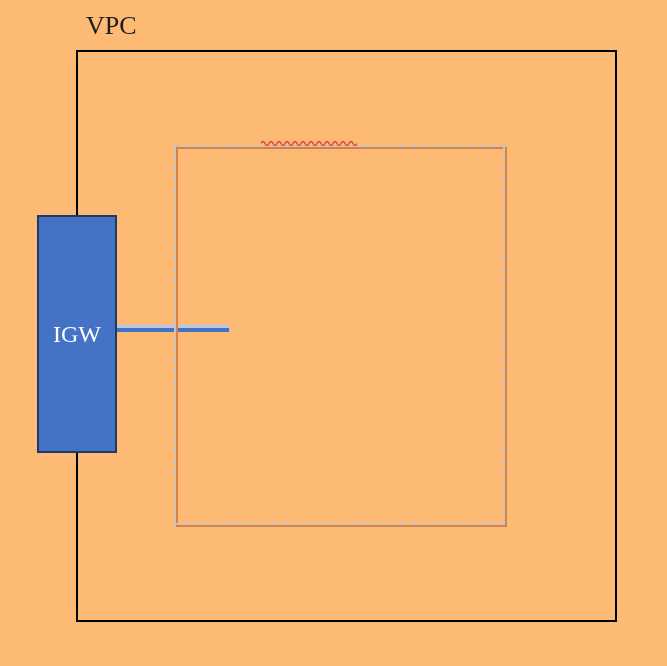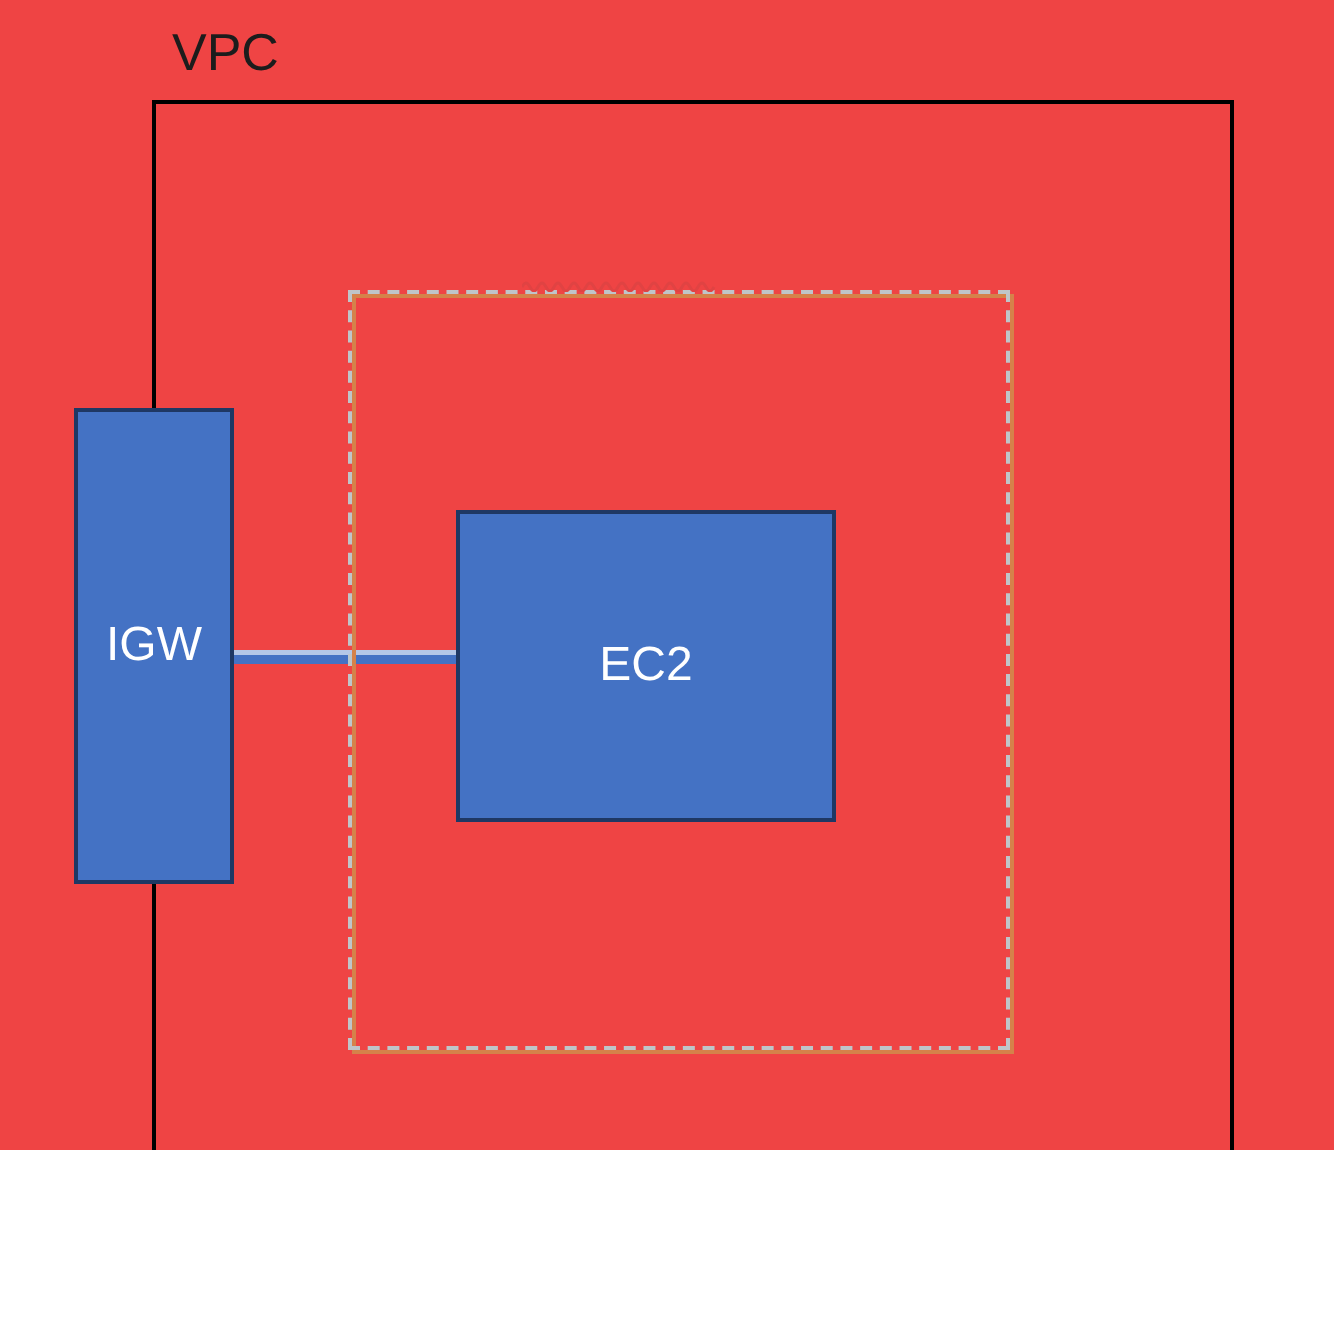--- a/index.html
+++ b/index.html
@@ -3,24 +3,24 @@
 <meta charset="utf-8">
 <style>
   html, body {
     margin: 0;
     padding: 0;
     background: #ffffff;
   }
   .stage {
     position: relative;
     width: 667px;
-    height: 575px;
-    background: #ef4444;
+    height: 666px;
+    background: #fdba74;
     overflow: hidden;
-    font-family: Liberation Sans, sans-serif;
+    font-family: Liberation Serif, serif;
   }
   .floating-label {
     position: absolute;
     color: #1c1c1c;
     font-size: 26px;
     line-height: 1.1;
     white-space: nowrap;
     z-index: 4;
   }
   .vpc-label { left: 86px; top: 12px; }
@@ -62,21 +62,21 @@
     background: #4472c4;
     border: 2px solid #1f3864;
     box-sizing: border-box;
     color: #ffffff;
     display: flex;
     align-items: center;
     justify-content: center;
     font-size: 24px;
     z-index: 3;
   }
-  .igw-box { left: 37px; top: 204px; width: 80px; height: 238px; }
+  .igw-box { left: 37px; top: 215px; width: 80px; height: 238px; }
   .ec2-box { left: 228px; top: 255px; width: 190px; height: 156px; }
 
   .connector {
     position: absolute;
     left: 115px; top: 325px;
     width: 114px; height: 7px;
     background: linear-gradient(to bottom,
       #b4c7e7 0%, #b4c7e7 38%,
       #4472c4 38%, #4472c4 100%);
     z-index: 1;
@@ -110,17 +110,14 @@
   <div class="squiggle">
     <svg width="97" height="7" viewBox="0 0 97 7" xmlns="http://www.w3.org/2000/svg">
       <path d="M0 4.5 q2 -4 4 0 t4 0 t4 0 t4 0 t4 0 t4 0 t4 0 t4 0 t4 0 t4 0 t4 0 t4 0 t4 0 t4 0 t4 0 t4 0 t4 0 t4 0 t4 0 t4 0 t4 0 t4 0 t4 0 t4 0" fill="none" stroke="#e04343" stroke-width="1.4"></path>
     </svg>
   </div>
 
   <div class="shape-box igw-box">
     <span>IGW</span>
   </div>
 
-  <div class="shape-box ec2-box">
-    <span>EC2</span>
-  </div>
 
 </div>
 
 </body></html>

